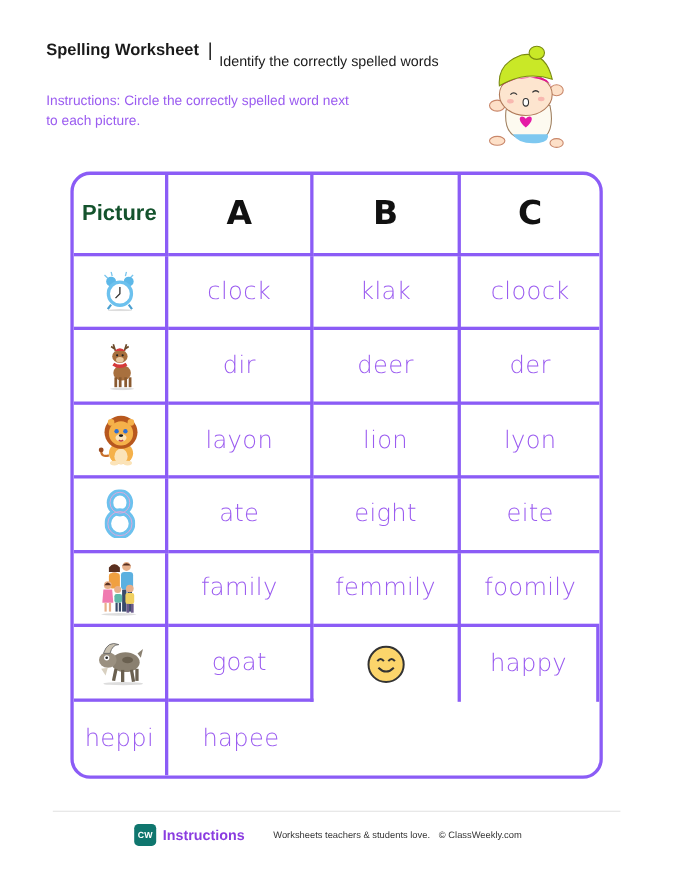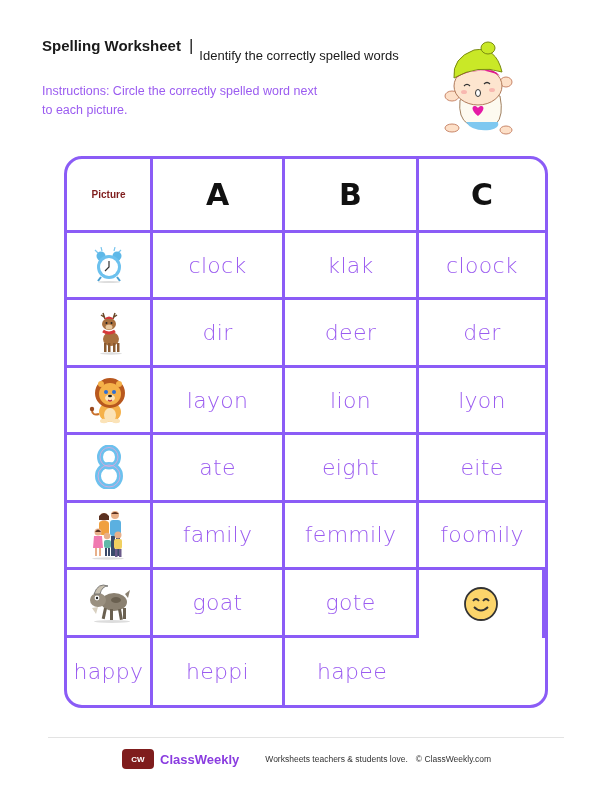--- a/index.html
+++ b/index.html
@@ -19,27 +19,27 @@
     box-sizing: border-box; border: 3px solid #8b5cf6; border-radius: 18px; overflow: hidden;
     display: grid; grid-template-columns: 86px 132px 134px 1fr;
     grid-template-rows: 74px repeat(7, 1fr);
   }
   .cell {
     display: flex; align-items: center; justify-content: center;
     border-right: 3px solid #8b5cf6; border-bottom: 3px solid #8b5cf6; box-sizing: border-box;
   }
   .cell.last-col { border-right: none; }
   .cell.last-row { border-bottom: none; }
-  .hdr-picture { font-size: 10px; font-weight: bold; color: #7f1d1d; }
+  .hdr-picture { font-size: 20px; font-weight: bold; color: #14532d; }
   .hdr-letter { font-size: 30px; font-weight: bold; color: #111; font-family: "DejaVu Sans", sans-serif; }
   .word { font-size: 22px; color: #9b5cf0; font-family: "DejaVu Sans", sans-serif; font-weight: 300; letter-spacing: 0.3px; }
   .pic svg { display: block; }
   .footer-line { position: absolute; left: 48px; right: 48px; top: 737px; height: 1px; background: #e3e3e3; }
   .footer { position: absolute; left: 122px; top: 749px; display: flex; align-items: center; white-space: nowrap; }
-  .cw-logo { width: 32px; height: 20px; border-radius: 4px; background: #7f1d1d; color: #fff; font-size: 8px; font-weight: bold; display: flex; align-items: center; justify-content: center; }
+  .cw-logo { width: 20px; height: 20px; border-radius: 4px; background: #0f766e; color: #fff; font-size: 8px; font-weight: bold; display: flex; align-items: center; justify-content: center; }
   .brand { font-size: 13px; font-weight: bold; color: #8a3ce0; margin-left: 6px; }
   .tagline { font-size: 8.5px; color: #333; margin-left: 26px; }
   .copyright { font-size: 8.5px; color: #333; margin-left: 8px; }
 </style>
 </head>
 <body>
 
 <div class="header">
   <span class="title">Spelling Worksheet</span>
   <span class="sep">|</span>
@@ -251,23 +251,20 @@
         <path d="M8 14 Q12 2 22 6 Q16 6 14 14Z" fill="#c8c0b0" stroke="#666" stroke-width="0.8"></path>
         <circle cx="11" cy="18" r="2.4" fill="#fff"></circle>
         <circle cx="11" cy="18" r="1.2" fill="#222"></circle>
         <ellipse cx="26" cy="41.5" rx="18" ry="1.5" fill="#ddd"></ellipse>
       </svg>
     </span>
   </div>
   <div class="cell">
       <span class="word">goat</span>
     </div>
-  <div class="cell">
-      <span class="word">gote</span>
-    </div>
 
   <div class="cell pic last-row">
     <span>
       <svg width="36" height="36" viewBox="0 0 36 36">
         <circle cx="18" cy="18" r="16" fill="#fcd56b" stroke="#333" stroke-width="1.8"></circle>
         <path d="M10 15 q3 -4 6 0" stroke="#333" stroke-width="1.8" fill="none"></path>
         <path d="M20 15 q3 -4 6 0" stroke="#333" stroke-width="1.8" fill="none"></path>
         <path d="M11 21 q7 7 14 0" stroke="#333" stroke-width="1.8" fill="none"></path>
       </svg>
     </span>
@@ -279,16 +276,16 @@
       <span class="word">heppi</span>
     </div>
   <div class="cell last-row last-col">
       <span class="word">hapee</span>
     </div>
 </div>
 
 <div class="footer-line"></div>
 <div class="footer">
   <div class="cw-logo">CW</div>
-  <span class="brand">ClassWeekly</span>
+  <span class="brand">Instructions</span>
   <span class="tagline">Worksheets teachers &amp; students love.</span>
   <span class="copyright">© ClassWeekly.com</span>
 </div>
 
 </body></html>

